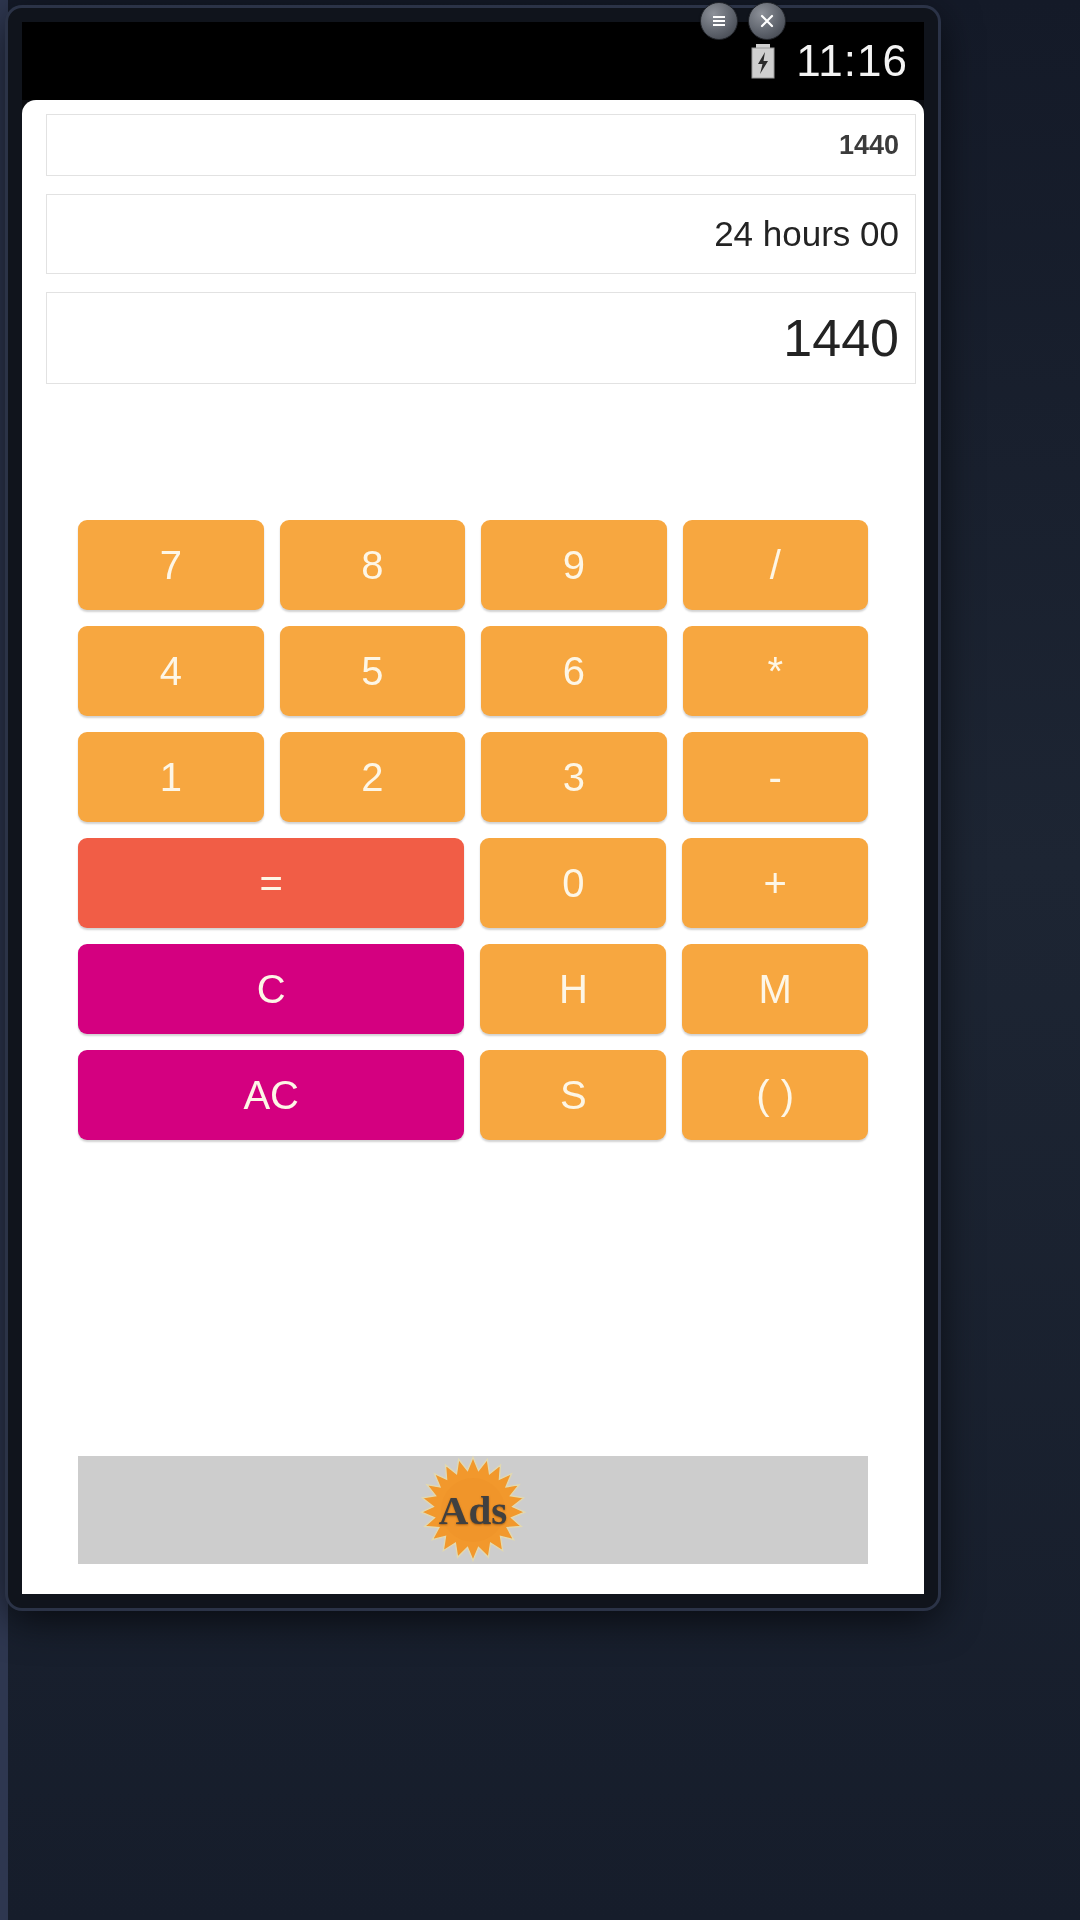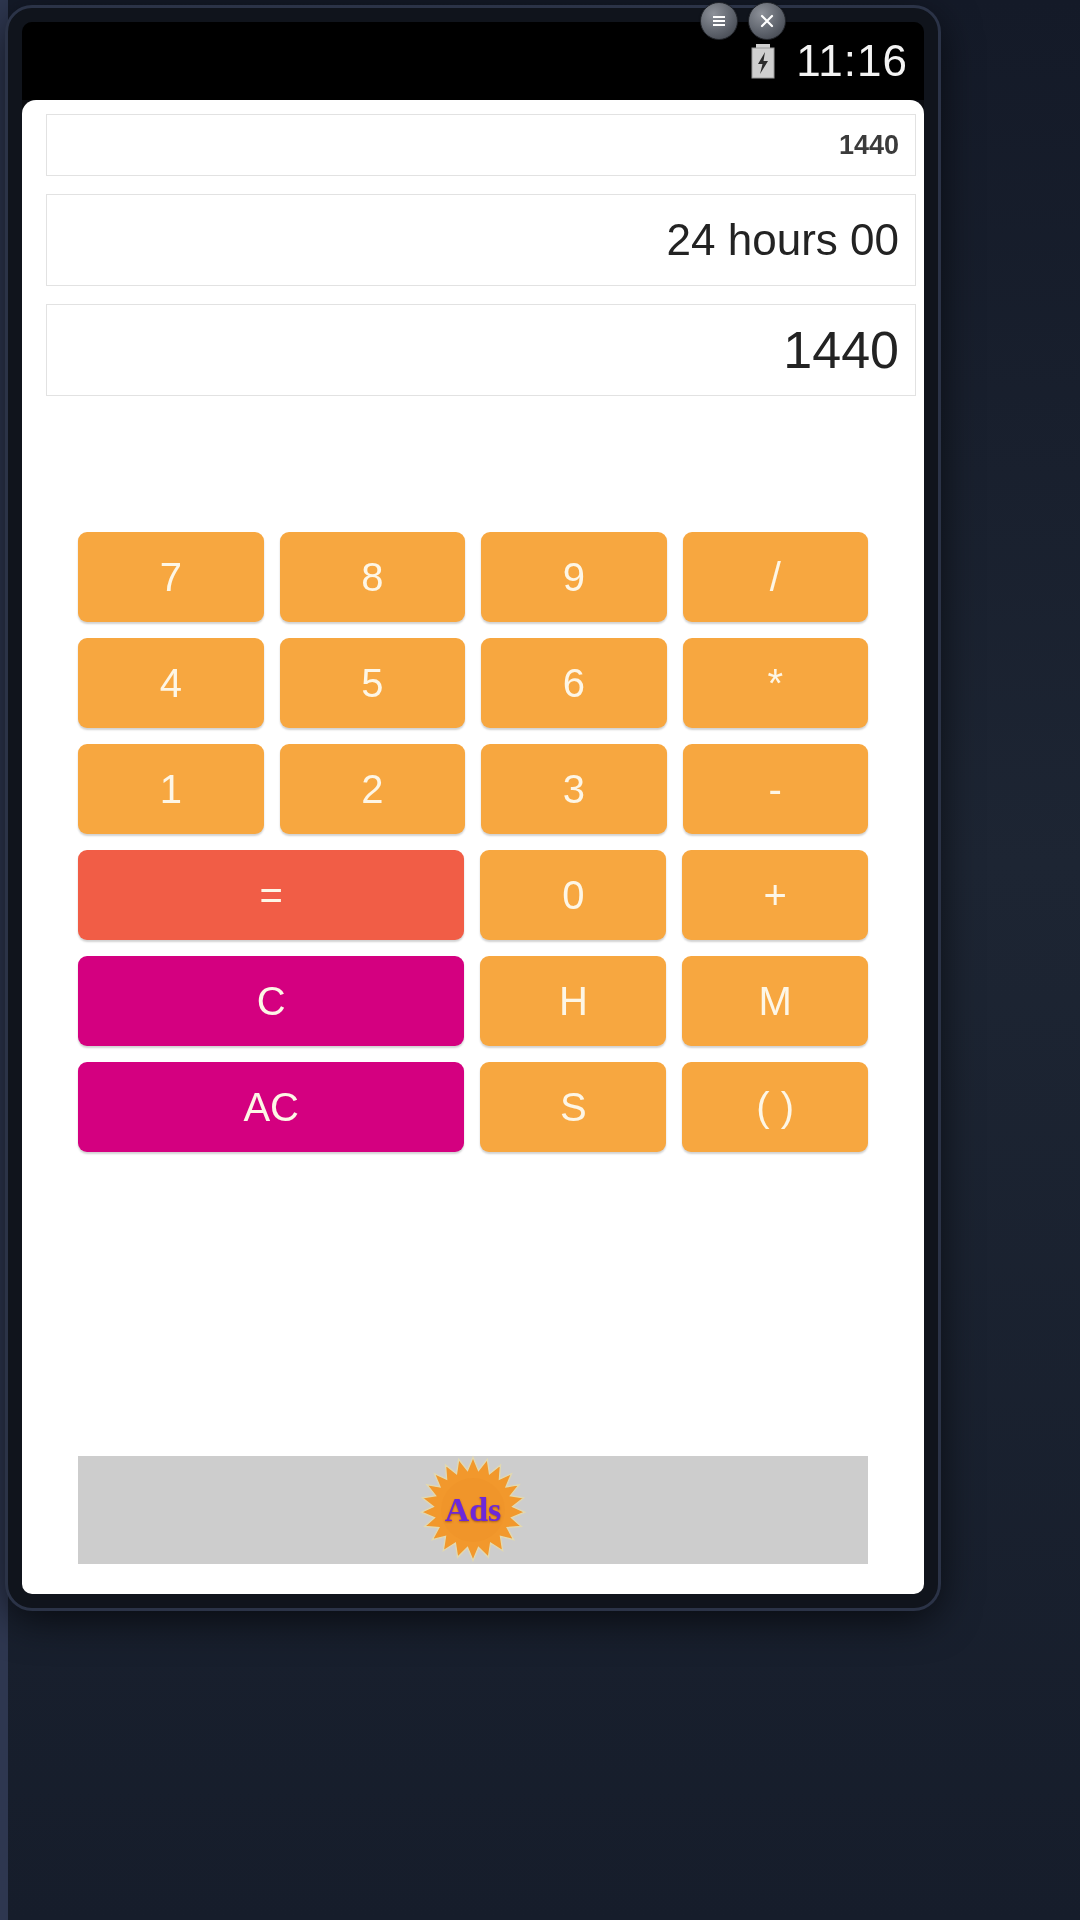--- a/index.html
+++ b/index.html
@@ -31,21 +31,21 @@
   }
   .win-btn svg { display:block; }
 
   
   .device {
     position: absolute;
     left: 8px; top: 8px;
     width: 930px; height: 1600px;
     background: #0b0d12;
     border: 14px solid #10141c;
-    border-radius: 24px;
+    border-radius: 14px;
     box-shadow: 0 0 0 3px #2b3347, 0 10px 40px rgba(0,0,0,.7);
     overflow: hidden;
   }
 
   
   .status-bar {
     position: absolute; left: 0; top: 0;
     width: 100%; height: 78px;
     background: #000;
     display: flex; align-items: center; justify-content: flex-end;
@@ -75,21 +75,21 @@
   .disp {
     background: #fff;
     border: 1px solid #e2e2e2;
     margin-bottom: 18px;
     display: flex; align-items: center; justify-content: flex-end;
     padding: 0 16px;
     color: #232323;
   }
   .disp-1 { height: 62px; font-size: 27px; font-weight: 700; color:#3b3b3b;}
   .disp-2 { height: 92px; font-size: 52px; }
-  .disp-3 { height: 92px; font-size: 44px; }
+  .disp-3 { height: 80px; font-size: 35px; }
   .disp-4 { height: 92px; font-size: 52px; }
 
   
   .keypad {
     margin-top: 118px;
     padding: 0 56px;
     display: flex; flex-direction: column; gap: 16px;
   }
   .krow { display: flex; gap: 16px; }
   .key {
@@ -122,24 +122,24 @@
     display: flex; align-items: center; justify-content: center;
   }
   .ads-badge {
     position: relative;
     width: 110px; height: 110px;
     display: flex; align-items: center; justify-content: center;
   }
   .ads-badge svg { position: absolute; inset: 0; }
   .ads-text {
     position: relative;
-    color: #6d28d9;
+    color: #404040;
     font-family: "Liberation Serif", serif;
     font-weight: 700;
-    font-size: 34px;
+    font-size: 41px;
     text-shadow: 0 1px 2px rgba(120,60,0,.6);
   }
 
   
   .edge-left {
     position:absolute; left:0; top:0; width:8px; height:100%;
     background:#2e3750;
   }
 </style>
 </head>

